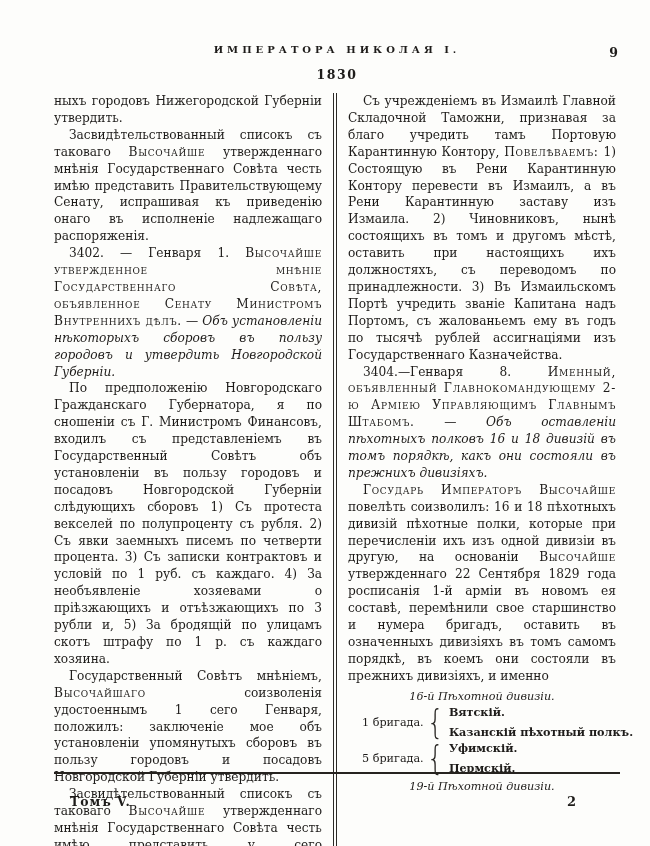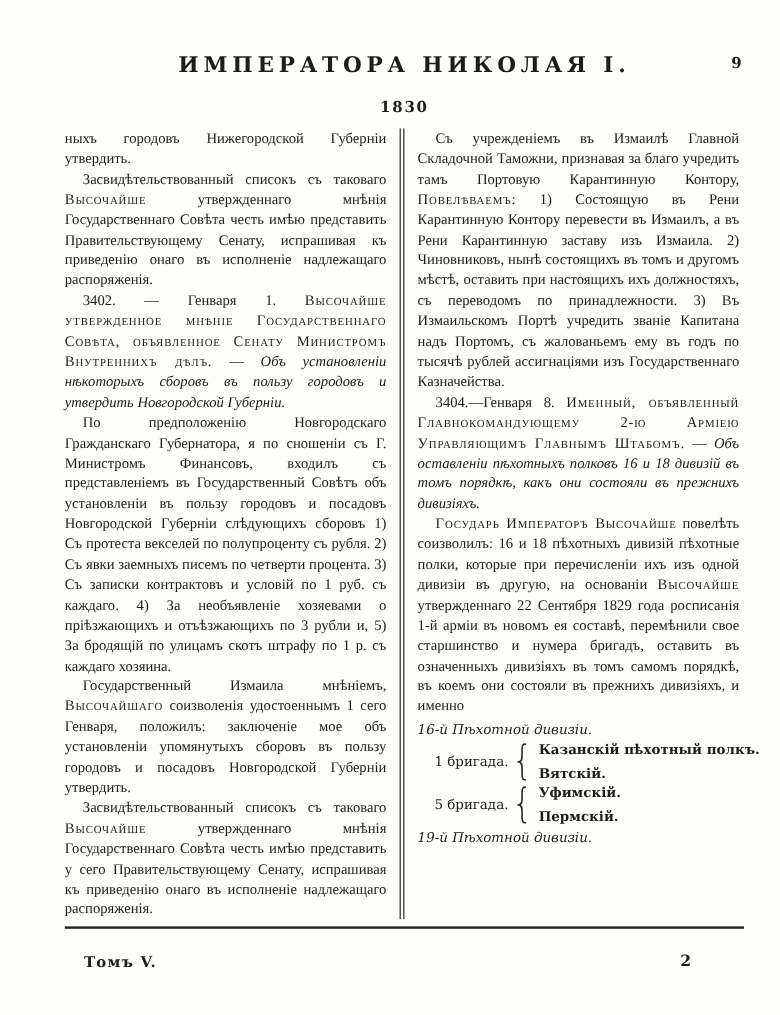--- a/index.html
+++ b/index.html
@@ -9,61 +9,62 @@
     background:#fdfdfb;
     color:#1e1c1a;
     font-family:"DejaVu Serif", serif;
     box-sizing:border-box;
     padding:44px 30px 0 54px;
     overflow:hidden;
   }
   .header{position:relative;height:20px;}
   .running-title{
     text-align:center;
-    font-size:18px;
+    font-size:10px;
     font-weight:bold;
     letter-spacing:4px;
     white-space:nowrap;
   }
   .page-number{
     position:absolute;
     right:2px;top:1px;
     font-size:12.5px;
     font-weight:bold;
   }
   .year{
     text-align:center;
     font-size:12.5px;
     font-weight:bold;
     letter-spacing:1.5px;
-    margin-top:17px;
+    margin-top:3px;
     margin-bottom:11px;
   }
   .columns{display:flex;align-items:stretch;}
   .column{
     width:268px;
     text-align:justify;
     font-size:12.2px;
     line-height:16.9px;
   }
   .column-divider{
     width:2px;
     border-left:1px solid #2b2926;
     border-right:1.6px solid #2b2926;
     margin-left:11px;
     margin-right:11px;
   }
-  .para{margin:0;font-family:Liberation Serif, serif;}
+  .para{margin:0;}
   .para.indent{text-indent:15px;}
   .run-n{}
   .run-c{font-variant:small-caps;letter-spacing:0.7px;}
   .run-i{font-style:italic;}
   .division{margin-top:5px;font-size:11.2px;line-height:13px;}
   .division-title{
     font-style:italic;
+    text-align:center;
     margin-bottom:3px;
     text-indent:0;
   }
   .brigade-row{
     display:flex;
     align-items:center;
     margin:1px 0 3px 14px;
     text-align:left;
   }
   .brigade-label{
@@ -120,36 +121,36 @@
     <div class="page-number">9</div>
   </div>
   <div class="year">1830</div>
 
   <div class="columns">
     <div class="column">
         <p class="para"><span class="run-n">ныхъ городовъ Нижегородской Губерніи утвердить.</span></p>
         <p class="para indent"><span class="run-n">Засвидѣтельствованный списокъ съ таковаго </span><span class="run-c">Высочайше</span><span class="run-n"> утвержденнаго мнѣнія Государственнаго Совѣта честь имѣю представить Правительствующему Сенату, испрашивая къ приведенію онаго въ исполненіе надлежащаго распоряженія.</span></p>
         <p class="para indent"><span class="run-n">3402. — Генваря 1. </span><span class="run-c">Высочайше утвержденное мнѣніе Государственнаго Совѣта, объявленное Сенату Министромъ Внутреннихъ дѣлъ.</span><span class="run-n"> — </span><span class="run-i">Объ установленіи нѣкоторыхъ сборовъ въ пользу городовъ и утвердить Новгородской Губерніи.</span></p>
         <p class="para indent"><span class="run-n">По предположенію Новгородскаго Гражданскаго Губернатора, я по сношеніи съ Г. Министромъ Финансовъ, входилъ съ представленіемъ въ Государственный Совѣтъ объ установленіи въ пользу городовъ и посадовъ Новгородской Губерніи слѣдующихъ сборовъ 1) Съ протеста векселей по полупроценту съ рубля. 2) Съ явки заемныхъ писемъ по четверти процента. 3) Съ записки контрактовъ и условій по 1 руб. съ каждаго. 4) За необъявленіе хозяевами о пріѣзжающихъ и отъѣзжающихъ по 3 рубли и, 5) За бродящій по улицамъ скотъ штрафу по 1 р. съ каждаго хозяина.</span></p>
-        <p class="para indent"><span class="run-n">Государственный Измаила мнѣніемъ, </span><span class="run-c">Высочайшаго</span><span class="run-n"> соизволенія удостоеннымъ 1 сего Генваря, положилъ: заключеніе мое объ установленіи упомянутыхъ сборовъ въ пользу городовъ и посадовъ Новгородской Губерніи утвердить.</span></p>
+        <p class="para indent"><span class="run-n">Государственный Совѣтъ мнѣніемъ, </span><span class="run-c">Высочайшаго</span><span class="run-n"> соизволенія удостоеннымъ 1 сего Генваря, положилъ: заключеніе мое объ установленіи упомянутыхъ сборовъ въ пользу городовъ и посадовъ Новгородской Губерніи утвердить.</span></p>
         <p class="para indent"><span class="run-n">Засвидѣтельствованный списокъ съ таковаго </span><span class="run-c">Высочайше</span><span class="run-n"> утвержденнаго мнѣнія Государственнаго Совѣта честь имѣю представить у сего Правительствующему Сенату, испрашивая къ приведенію онаго въ исполненіе надлежащаго распоряженія.</span></p>
       </div>
     <div class="column-divider"></div>
     <div class="column">
         <p class="para indent"><span class="run-n">Съ учрежденіемъ въ Измаилѣ Главной Складочной Таможни, признавая за благо учредить тамъ Портовую Карантинную Контору, </span><span class="run-c">Повелѣваемъ:</span><span class="run-n"> 1) Состоящую въ Рени Карантинную Контору перевести въ Измаилъ, а въ Рени Карантинную заставу изъ Измаила. 2) Чиновниковъ, нынѣ состоящихъ въ томъ и другомъ мѣстѣ, оставить при настоящихъ ихъ должностяхъ, съ переводомъ по принадлежности. 3) Въ Измаильскомъ Портѣ учредить званіе Капитана надъ Портомъ, съ жалованьемъ ему въ годъ по тысячѣ рублей ассигнаціями изъ Государственнаго Казначейства.</span></p>
         <p class="para indent"><span class="run-n">3404.—Генваря 8. </span><span class="run-c">Именный, объявленный Главнокомандующему 2-ю Арміею Управляющимъ Главнымъ Штабомъ.</span><span class="run-n"> — </span><span class="run-i">Объ оставленіи пѣхотныхъ полковъ 16 и 18 дивизій въ томъ порядкѣ, какъ они состояли въ прежнихъ дивизіяхъ.</span></p>
         <p class="para indent"><span class="run-c">Государь Императоръ Высочайше</span><span class="run-n"> повелѣть соизволилъ: 16 и 18 пѣхотныхъ дивизій пѣхотные полки, которые при перечисленіи ихъ изъ одной дивизіи въ другую, на основаніи </span><span class="run-c">Высочайше</span><span class="run-n"> утвержденнаго 22 Сентября 1829 года росписанія 1-й арміи въ новомъ ея составѣ, перемѣнили свое старшинство и нумера бригадъ, оставить въ означенныхъ дивизіяхъ въ томъ самомъ порядкѣ, въ коемъ они состояли въ прежнихъ дивизіяхъ, и именно</span></p>
         <div class="division">
           <div class="division-title">16-й Пѣхотной дивизіи.</div>
           <div class="brigade-row braced">
             <span class="brigade-label">1 бригада.</span>
             <span class="brace">{</span>
             <span class="regiments">
+              <span class="regiment">Вятскій.</span>
               <span class="regiment">Казанскій пѣхотный полкъ.</span>
-              <span class="regiment">Вятскій.</span>
             </span>
           </div>
           <div class="brigade-row braced">
             <span class="brigade-label">5 бригада.</span>
             <span class="brace">{</span>
             <span class="regiments">
               <span class="regiment">Уфимскій.</span>
               <span class="regiment">Пермскій.</span>
             </span>
           </div>

